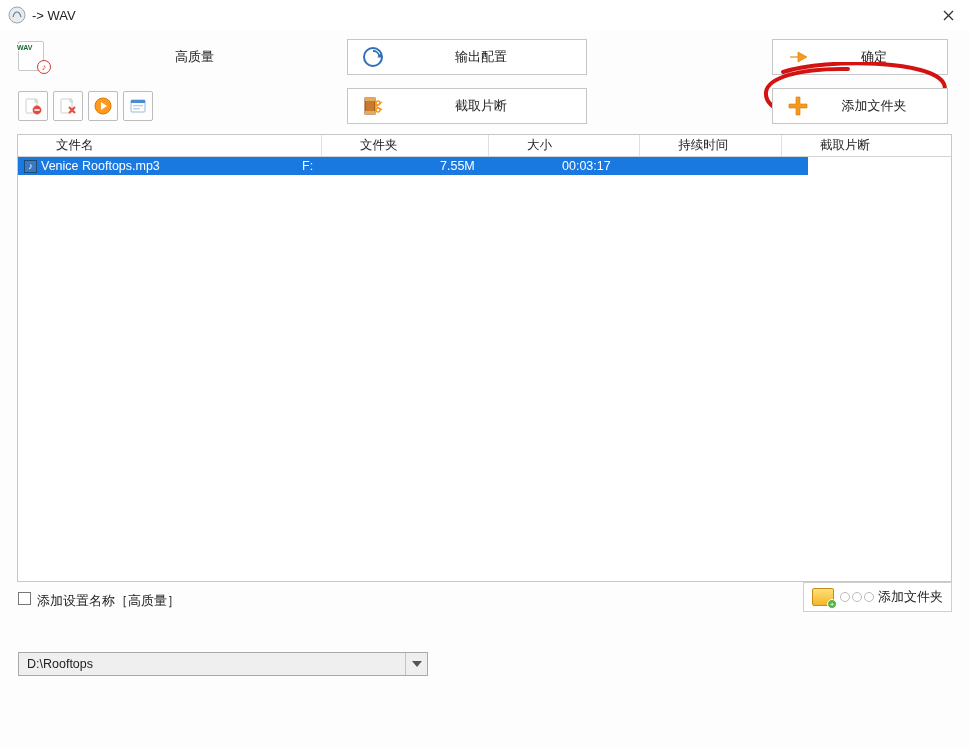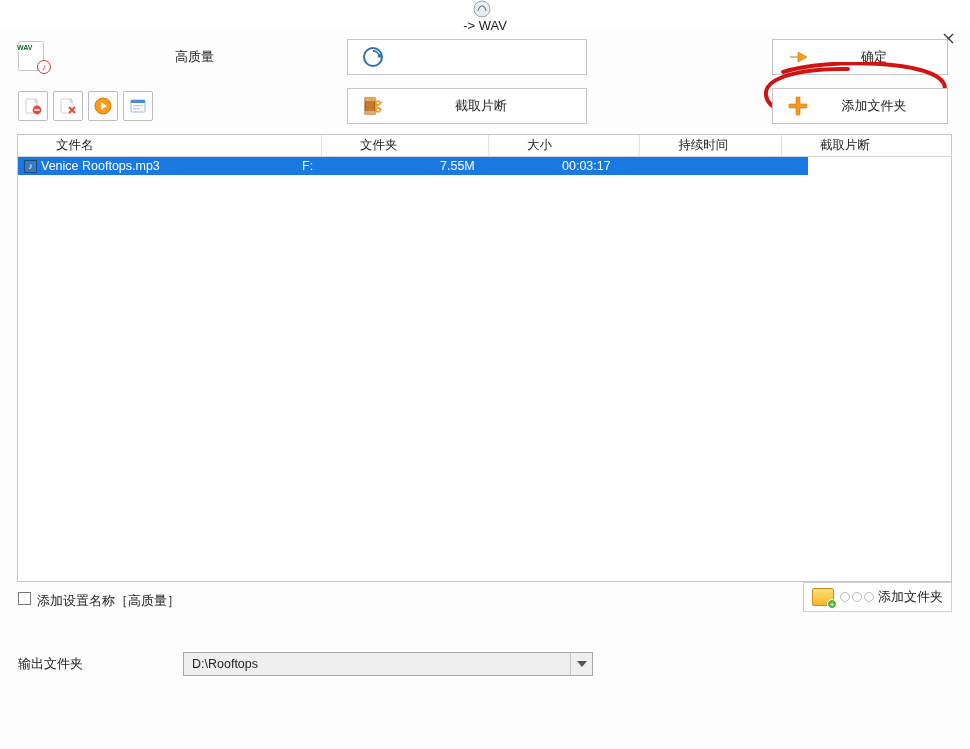--- a/index.html
+++ b/index.html
@@ -16,21 +16,20 @@
       color: #222;
     }
 
     
     .titlebar {
       height: 30px;
       display: flex;
       align-items: center;
       padding: 0 8px;
       background: #fff;
-      flex-direction: column;
     }
     .titlebar .app-icon {
       width: 18px; height: 18px; margin-right: 6px;
       display: inline-flex; align-items: center; justify-content: center;
     }
     .titlebar .title { flex: 0 0 auto; color: #222; font-size: 13px; }
     .titlebar .close {
       margin-left: auto; width: 28px; height: 28px;
       display: flex; align-items: center; justify-content: center;
       font-size: 15px; color: #333; cursor: default;
@@ -209,20 +208,21 @@
 
   <span class="quality-label">高质量</span>
 
   <div class="big-btn btn-output">
     <span class="icon-slot">
       <svg width="22" height="22" viewBox="0 0 22 22">
         <circle cx="11" cy="11" r="9" fill="none" stroke="#2e6fb8" stroke-width="2"></circle>
         <path d="M11 4a7 7 0 0 1 6.5 4.5l1.5-1v4h-4l1.3-1.2A5 5 0 0 0 11 6" fill="#2e6fb8"></path>
       </svg>
     </span>
+    <span class="label-slot">输出配置</span>
   </div>
 
   <div class="big-btn btn-ok">
     <span class="icon-slot">
       <svg width="22" height="22" viewBox="0 0 22 22">
         <path d="M3 11h8V6l9 5-9 5v-5H3z" fill="#f59a1e" stroke="#d97a00" stroke-width="0.6"></path>
       </svg>
     </span>
     <span class="label-slot">确定</span>
   </div>
@@ -322,21 +322,20 @@
     </span>
     <span class="dots">
         <span></span>
         <span></span>
         <span></span>
       </span>
     <span>添加文件夹</span>
   </div>
 
   <div class="output-row">
-    <span class="output-label">输出文件夹</span>
     <div class="combo">
       <span>D:\Rooftops</span>
       <span class="caret">
         <svg width="10" height="6" viewBox="0 0 10 6">
             <path d="M0 0l5 6 5-6z" fill="#555"></path>
           </svg>
       </span>
     </div>
   </div>
 </div>

